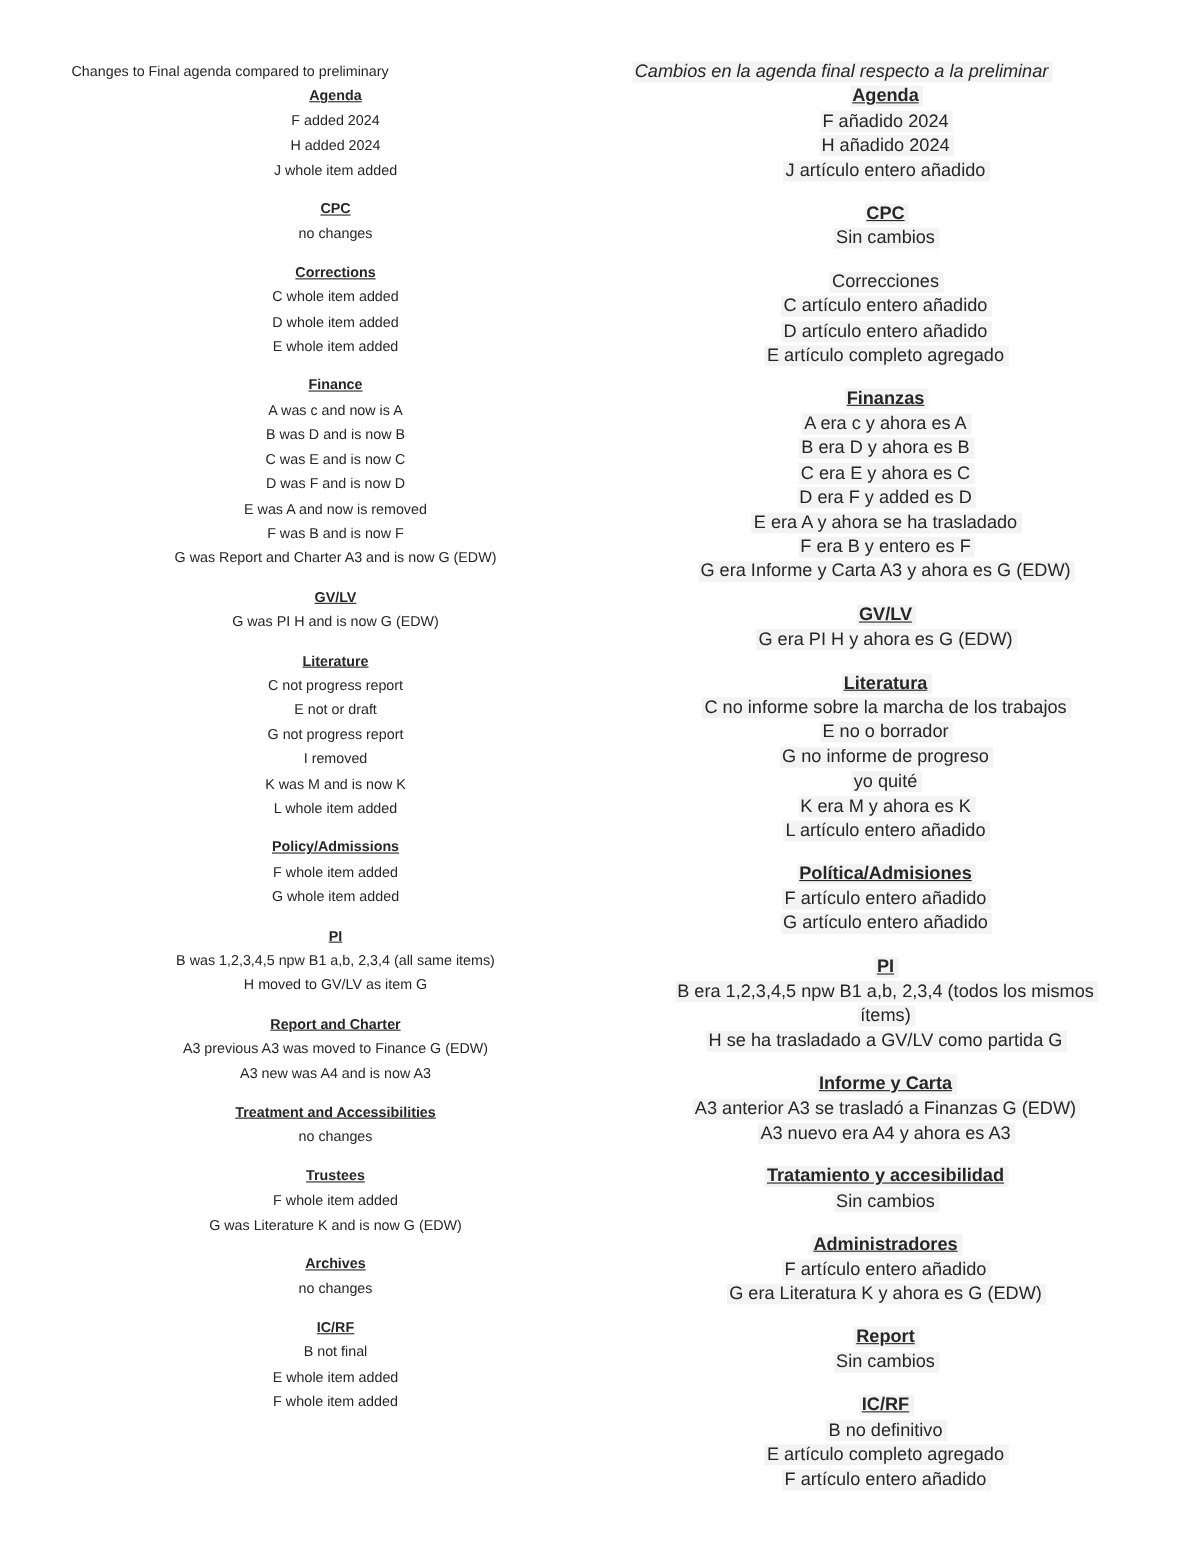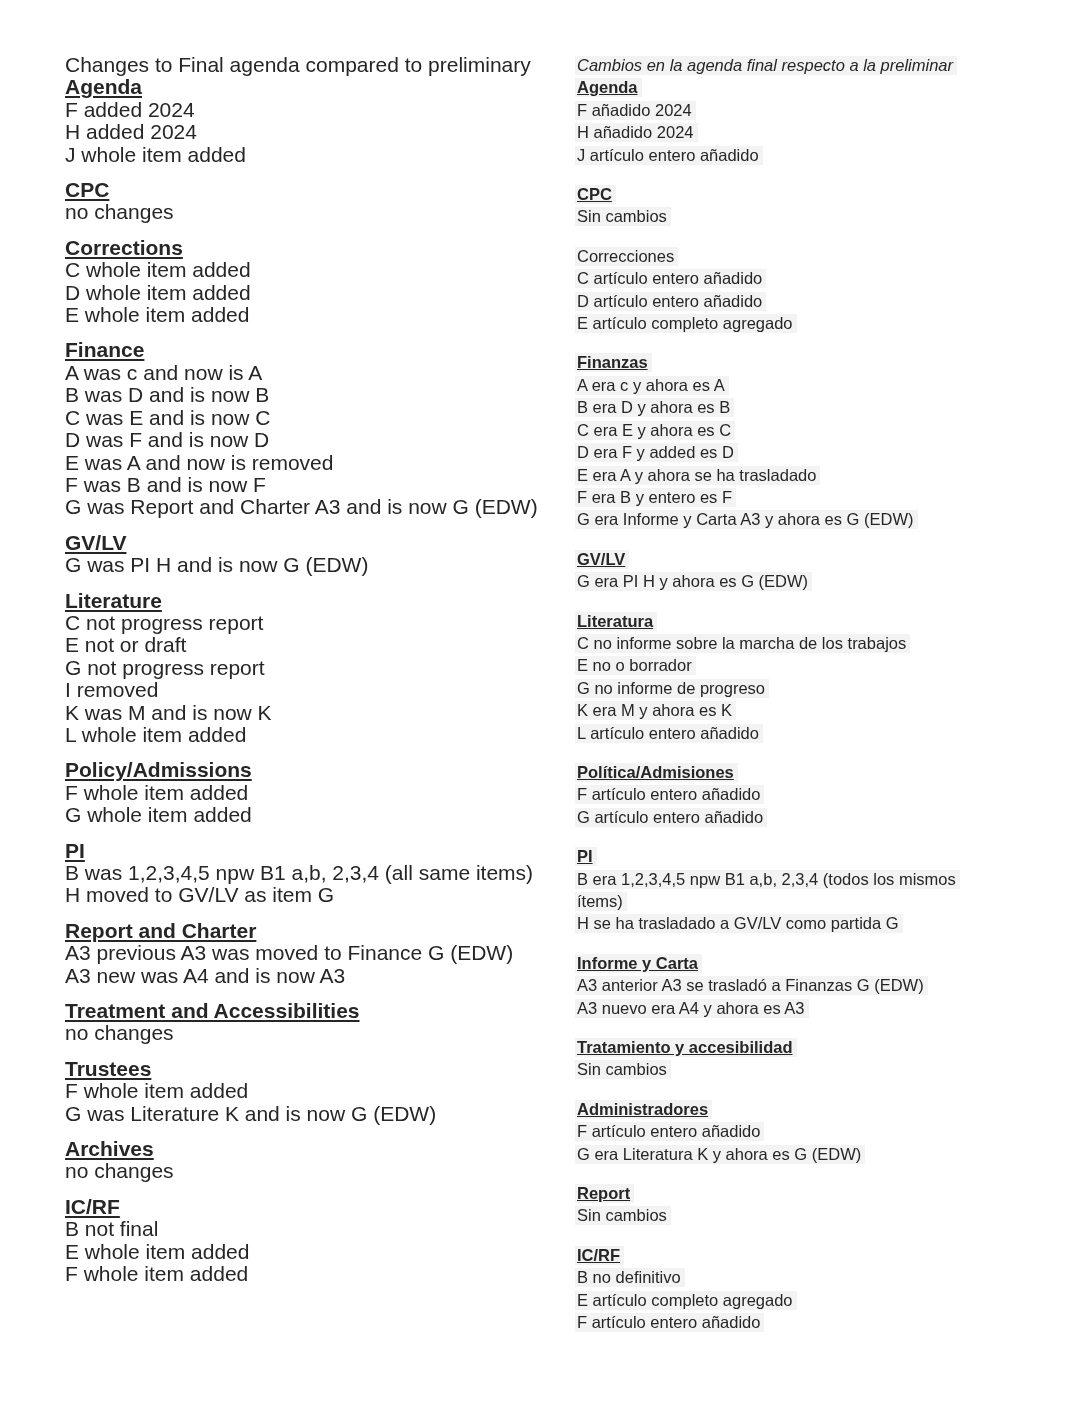--- a/index.html
+++ b/index.html
@@ -6,24 +6,24 @@
   body {
     width: 1088px;
     height: 1408px;
     background: #ffffff;
     font-family: "Liberation Sans", sans-serif;
     color: #262626;
     position: relative;
     overflow: hidden;
   }
   .col { position: absolute; top: 54px; }
-  .col-left  { left: 65px;  width: 480px; font-size: 21px; }
+  .col-left  { left: 65px;  width: 480px; font-size: 13px; }
   .col-right { left: 577px; width: 460px; font-size: 16.5px; }
   .title, .heading, .line { line-height: 22.4px; white-space: nowrap; }
-  .section { margin-bottom: 13px; }
+  .section { margin-bottom: 13px; text-align: center; }
   .col-right .section { margin-bottom: 17px; }
   .heading .run { font-weight: bold; text-decoration: underline; }
   .section.plain-heading .heading .run { font-weight: normal; text-decoration: none; }
   .col-right .run {
     background: #f3f3f3;
     padding: 0 4px 1px 2px;
     margin-left: -2px;
   }
   .col-right .title .run { font-style: italic; }
 </style>
@@ -137,20 +137,21 @@
     </div>
     <div class="section">
     <div class="heading"><span class="run heading-text">GV/LV</span></div>
   <div class="line"><span class="run">G era PI H y ahora es G (EDW)</span></div>
     </div>
     <div class="section">
     <div class="heading"><span class="run heading-text">Literatura</span></div>
   <div class="line"><span class="run">C no informe sobre la marcha de los trabajos</span></div>
       <div class="line"><span class="run">E no o borrador</span></div>
       <div class="line"><span class="run">G no informe de progreso</span></div>
+      <div class="line"><span class="run">yo quité</span></div>
       <div class="line"><span class="run">K era M y ahora es K</span></div>
       <div class="line"><span class="run">L artículo entero añadido</span></div>
     </div>
     <div class="section">
     <div class="heading"><span class="run heading-text">Política/Admisiones</span></div>
   <div class="line"><span class="run">F artículo entero añadido</span></div>
       <div class="line"><span class="run">G artículo entero añadido</span></div>
     </div>
     <div class="section">
     <div class="heading"><span class="run heading-text">PI</span></div>

